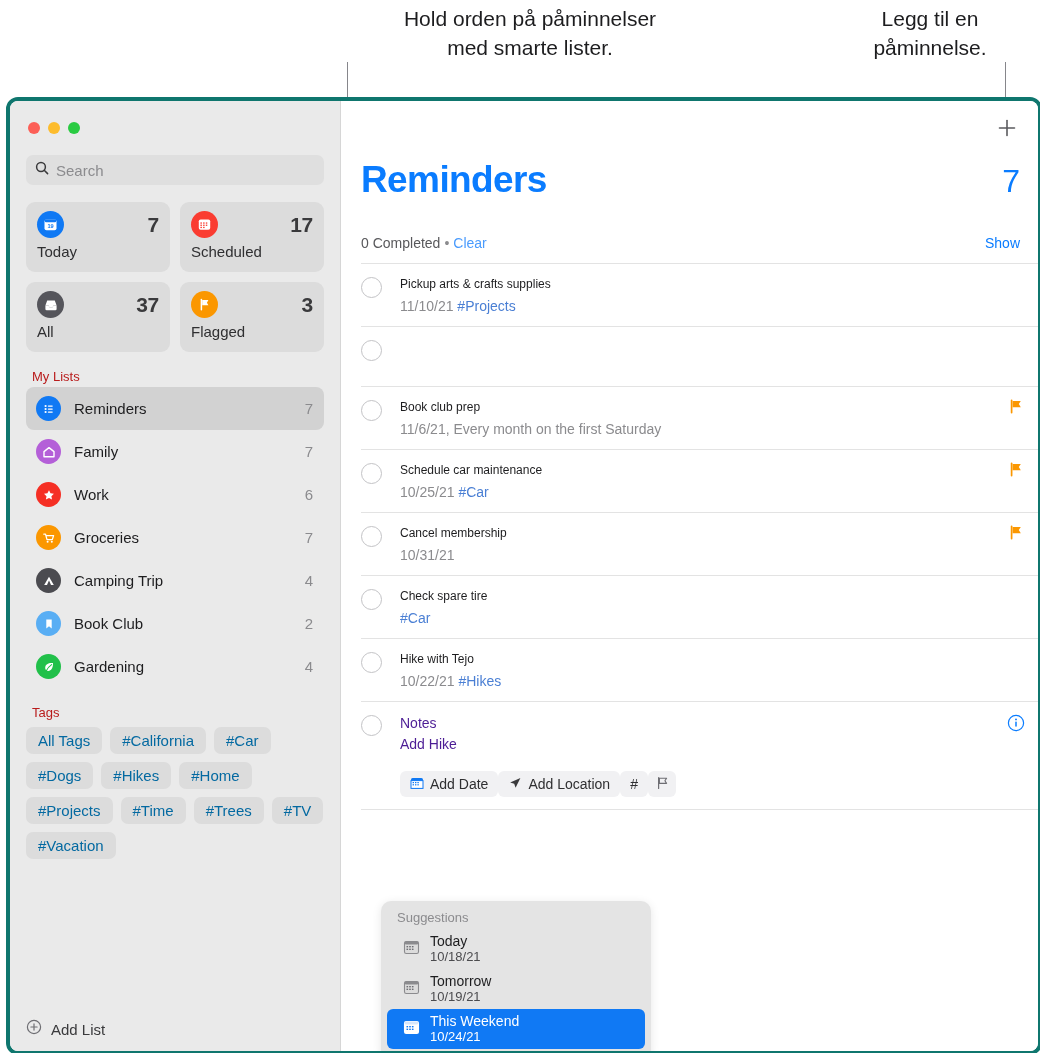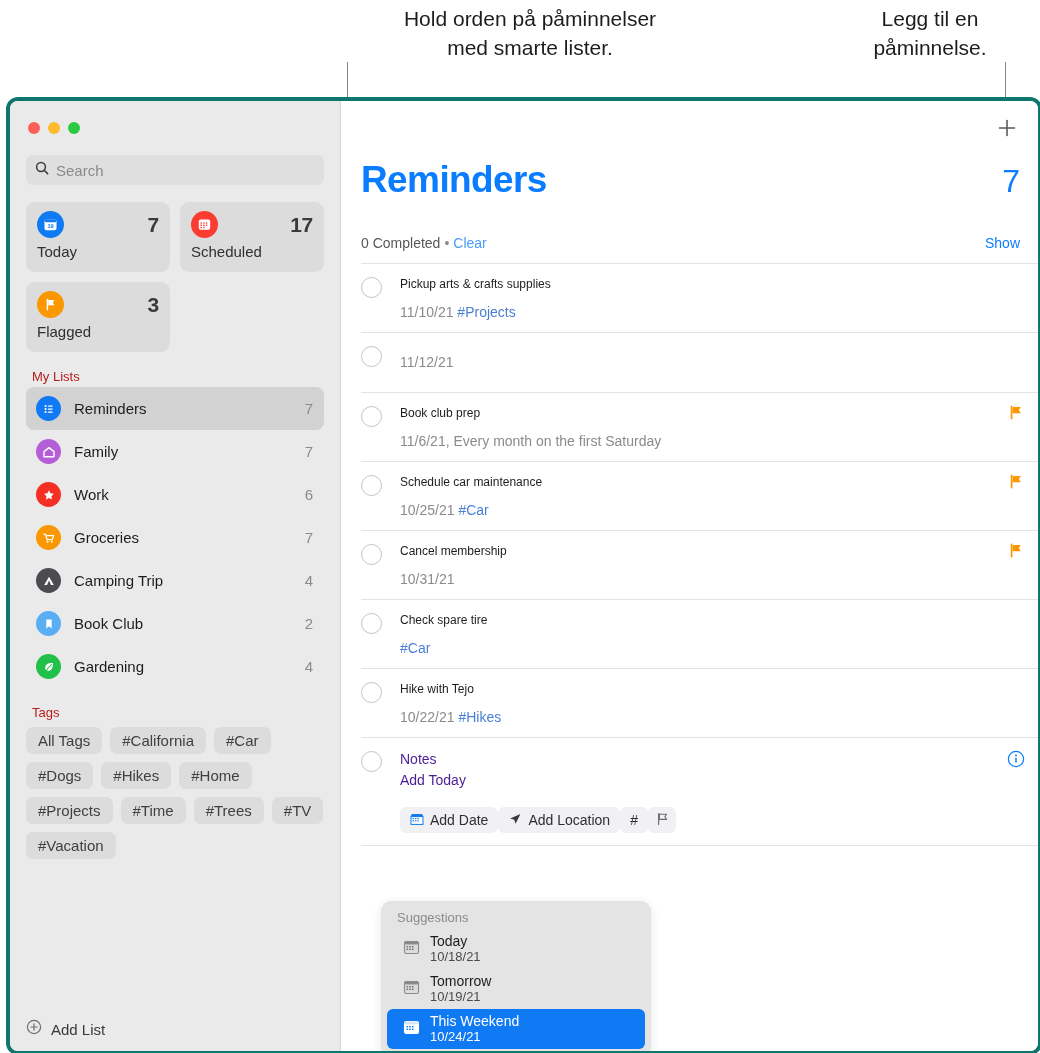--- a/index.html
+++ b/index.html
@@ -132,21 +132,21 @@
     display: flex; flex-wrap: wrap;
     gap: 8px 8px;
   }
   .tag-chip {
     background: #dcdcdc;
     border-radius: 7px;
     height: 27px;
     padding: 0 12px;
     display: flex; align-items: center;
     font-size: 15px;
-    color: #404040;
+    color: #0369a1;
   }
 
   #add-list {
     position: absolute;
     left: 0; bottom: 0;
     width: 100%;
     height: 44px;
     display: flex; align-items: center;
     padding-left: 16px;
     box-sizing: border-box;
@@ -205,21 +205,21 @@
   }
   .check-circle {
     width: 19px; height: 19px;
     border-radius: 50%;
     border: 1.4px solid #c3c3c6;
     flex: 0 0 19px;
     margin-top: 2px;
   }
   .reminder-body { margin-left: 18px; flex: 1; }
   .reminder-title { font-size: 12px; color: #1d1d1f; line-height: 19px; }
-  .reminder-sub { font-size: 14px; color: #8b8b8e; margin-top: 9px; line-height: 18px; }
+  .reminder-sub { font-size: 14px; color: #8b8b8e; margin-top: 3px; line-height: 18px; }
   .reminder-sub .tag { color: #4a7fd4; }
   .flag-cell {
     width: 44px; flex: 0 0 44px;
     display: flex; align-items: flex-start; justify-content: center;
     padding-top: 1px;
   }
 
   
   #edit-row {
     position: relative;
@@ -343,20 +343,32 @@
                     <rect x="3.4" y="9.8" width="1.5" height="1.3"></rect>
                     <rect x="6.1" y="9.8" width="1.5" height="1.3"></rect>
                   </g>
                 </svg>
             </div>
             <div class="smart-count">17</div>
           </div>
           <div class="smart-label">Scheduled</div>
         </div>
 
+        <div class="smart-card">
+          <div class="smart-top">
+            <div class="badge dark">
+              <svg width="16" height="16" viewBox="0 0 16 16">
+                  <path d="M2.4 8.6h3.1l.9 1.6h3.2l.9-1.6h3.1V12a1.3 1.3 0 0 1-1.3 1.3H3.7A1.3 1.3 0 0 1 2.4 12z" fill="#fff"></path>
+                  <path d="M4.2 3.4h7.6l1.8 5.2h-3.1l-.9 1.6H6.4l-.9-1.6H2.4z" fill="#fff"></path>
+                </svg>
+            </div>
+            <div class="smart-count">37</div>
+          </div>
+          <div class="smart-label">All</div>
+        </div>
 
         <div class="smart-card">
           <div class="smart-top">
             <div class="badge orange">
               <svg width="15" height="15" viewBox="0 0 15 15">
                   <path d="M4.4 2.6v10.2" stroke="#fff" stroke-width="1.5" stroke-linecap="round"></path>
                   <path d="M5.2 3.1h6.2l-1.5 2.6 1.5 2.6H5.2z" fill="#fff"></path>
                 </svg>
             </div>
             <div class="smart-count">3</div>
@@ -507,21 +519,20 @@
           <div class="reminder-body">
             <div class="reminder-title">Pickup arts &amp; crafts supplies</div>
             <div class="reminder-sub"><span>11/10/21</span> <span class="tag">#Projects</span></div>
           </div>
           <div class="flag-cell"></div>
         </div>
 
         <div class="reminder-row">
           <div class="check-circle"></div>
           <div class="reminder-body">
-            <div class="reminder-sub"><span>11/12/21</span></div>
           </div>
           <div class="flag-cell"></div>
         </div>
 
         <div class="reminder-row">
           <div class="check-circle"></div>
           <div class="reminder-body">
             <div class="reminder-title">Book club prep</div>
             <div class="reminder-sub"><span>11/6/21</span><span>, Every month on the first Saturday</span></div>
           </div>
@@ -582,21 +593,21 @@
             <div class="reminder-title">Hike with Tejo</div>
             <div class="reminder-sub"><span>10/22/21</span> <span class="tag">#Hikes</span></div>
           </div>
           <div class="flag-cell"></div>
         </div>
 
         <div id="edit-row">
           <div class="check-circle"></div>
           <div id="edit-body">
             <div class="edit-placeholder">Notes</div>
-            <div class="edit-placeholder">Add Today</div>
+            <div class="edit-placeholder">Add Hike</div>
             <div id="edit-toolbar">
               <div class="tb-btn">
                 <span>
                   <svg width="14" height="14" viewBox="0 0 14 14">
                       <rect x="1" y="2" width="12" height="10.4" rx="1.6" fill="#1079f4"></rect>
                       <rect x="1" y="4.6" width="12" height="7.8" rx="0" fill="#fff"></rect>
                       <rect x="1" y="4.6" width="12" height="7.8" fill="none" stroke="#1079f4" stroke-width="1"></rect>
                       <g fill="#1079f4">
                         <rect x="2.6" y="6" width="1.4" height="1.2"></rect>
                         <rect x="5" y="6" width="1.4" height="1.2"></rect>

